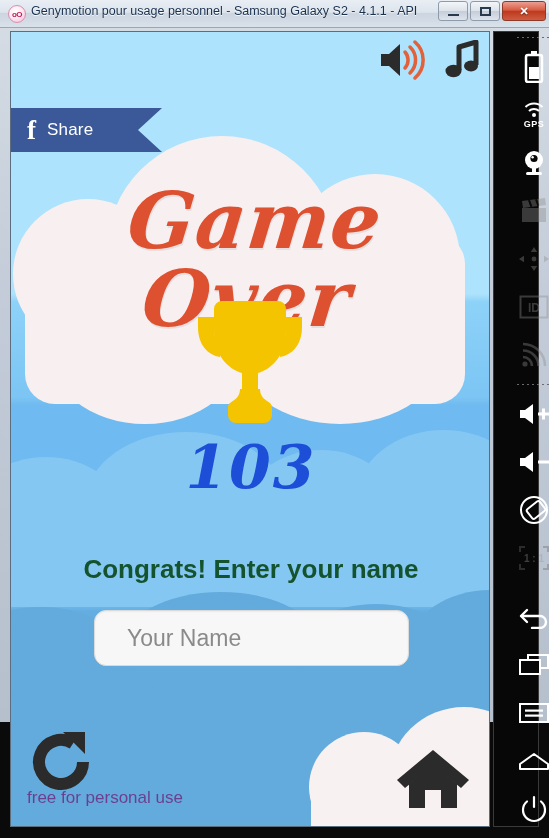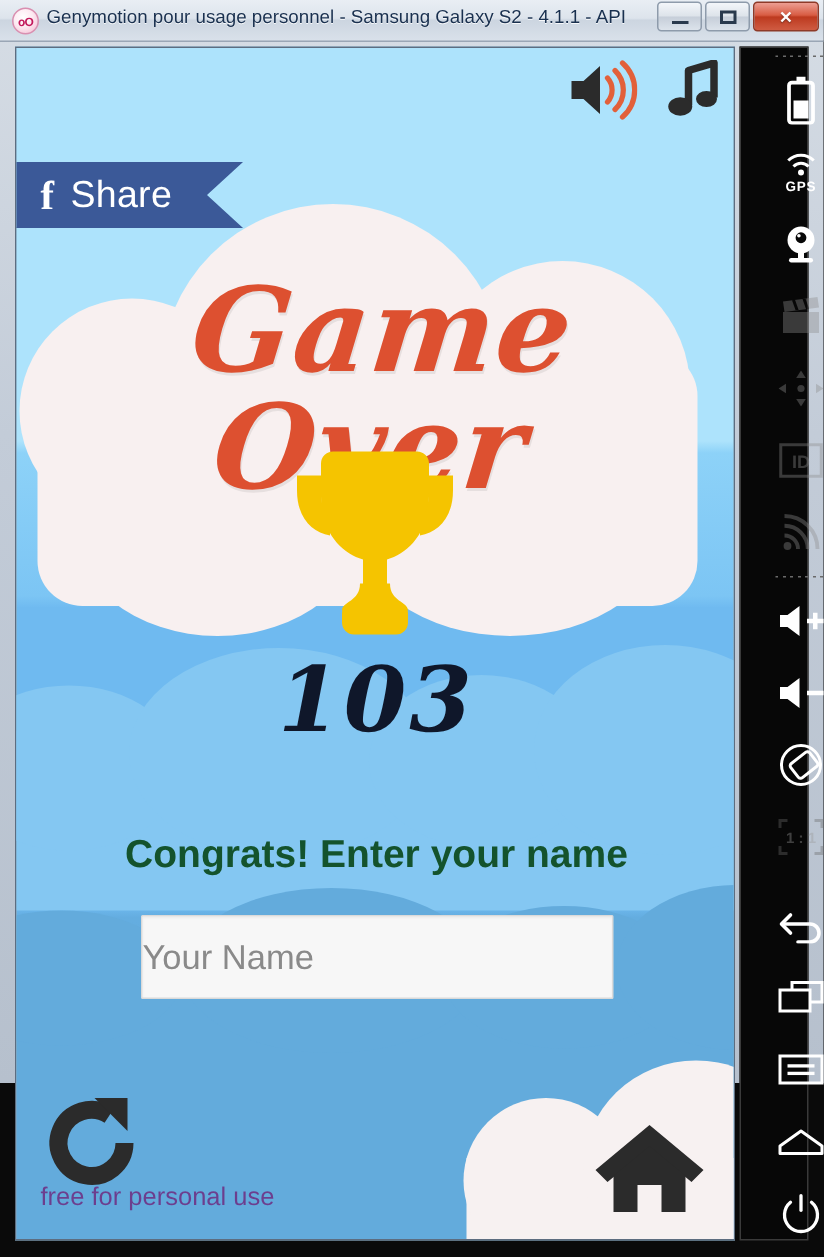--- a/index.html
+++ b/index.html
@@ -85,55 +85,55 @@
     position:absolute;left:-4px;top:76px;width:155px;height:44px;
     background:#3b5998;color:#fff;
     display:flex;align-items:center;
     clip-path:polygon(0 0,155px 0,131px 22px,155px 44px,0 44px);
     box-shadow:0 2px 3px rgba(0,0,0,.22);
   }
   .share .fb-f{
     font-family:"Liberation Serif", serif;font-weight:bold;font-size:27px;
     margin-left:20px;line-height:1;
   }
-  .share .sh-label{font-size:25px;margin-left:11px;letter-spacing:.2px;}
+  .share .sh-label{font-size:17px;margin-left:11px;letter-spacing:.2px;}
 
   
   .gameover{
     position:absolute;left:0;top:150px;width:480px;text-align:center;
     font-family:"DejaVu Serif", serif;
     font-style:italic;font-weight:bold;
     font-size:78px;color:#DD5030;
     letter-spacing:1px;line-height:1;
     transform:skewX(-6deg);
     text-shadow:1px 2px 0 rgba(0,0,0,.07);
   }
 
   
   .trophy{position:absolute;left:50%;top:265px;transform:translateX(-50%);}
 
   
   .score{
     position:absolute;left:0;top:405px;width:480px;text-align:center;
     font-family:"DejaVu Serif", serif;font-style:italic;font-weight:bold;
-    font-size:60px;color:#0f172a;letter-spacing:2px;line-height:1;
+    font-size:60px;color:#1d4ed8;letter-spacing:2px;line-height:1;
   }
 
   
   .congrats{
     position:absolute;left:0;top:522px;width:480px;text-align:center;
     font-size:26px;font-weight:bold;color:#14532d;
   }
 
   
   .name-wrap{position:absolute;left:83px;top:578px;width:315px;}
   .name-input{
     width:100%;height:56px;box-sizing:border-box;
-    background:#F7F7F7;border:1px solid #dadada;border-radius:1px;
-    font-size:23px;color:#3a3a3a;padding:0 0;
+    background:#F7F7F7;border:1px solid #dadada;border-radius:12px;
+    font-size:23px;color:#3a3a3a;padding:0 32px;
     font-family:"Liberation Sans", sans-serif;
     box-shadow:inset 0 1px 2px rgba(0,0,0,.05);
     outline:none;
   }
   .name-input::placeholder{color:#8a8a8a;}
 
   
   .restart{position:absolute;left:16px;bottom:30px;cursor:pointer;line-height:0;}
   .homebtn{position:absolute;right:18px;bottom:14px;cursor:pointer;line-height:0;}
   .watermark{

